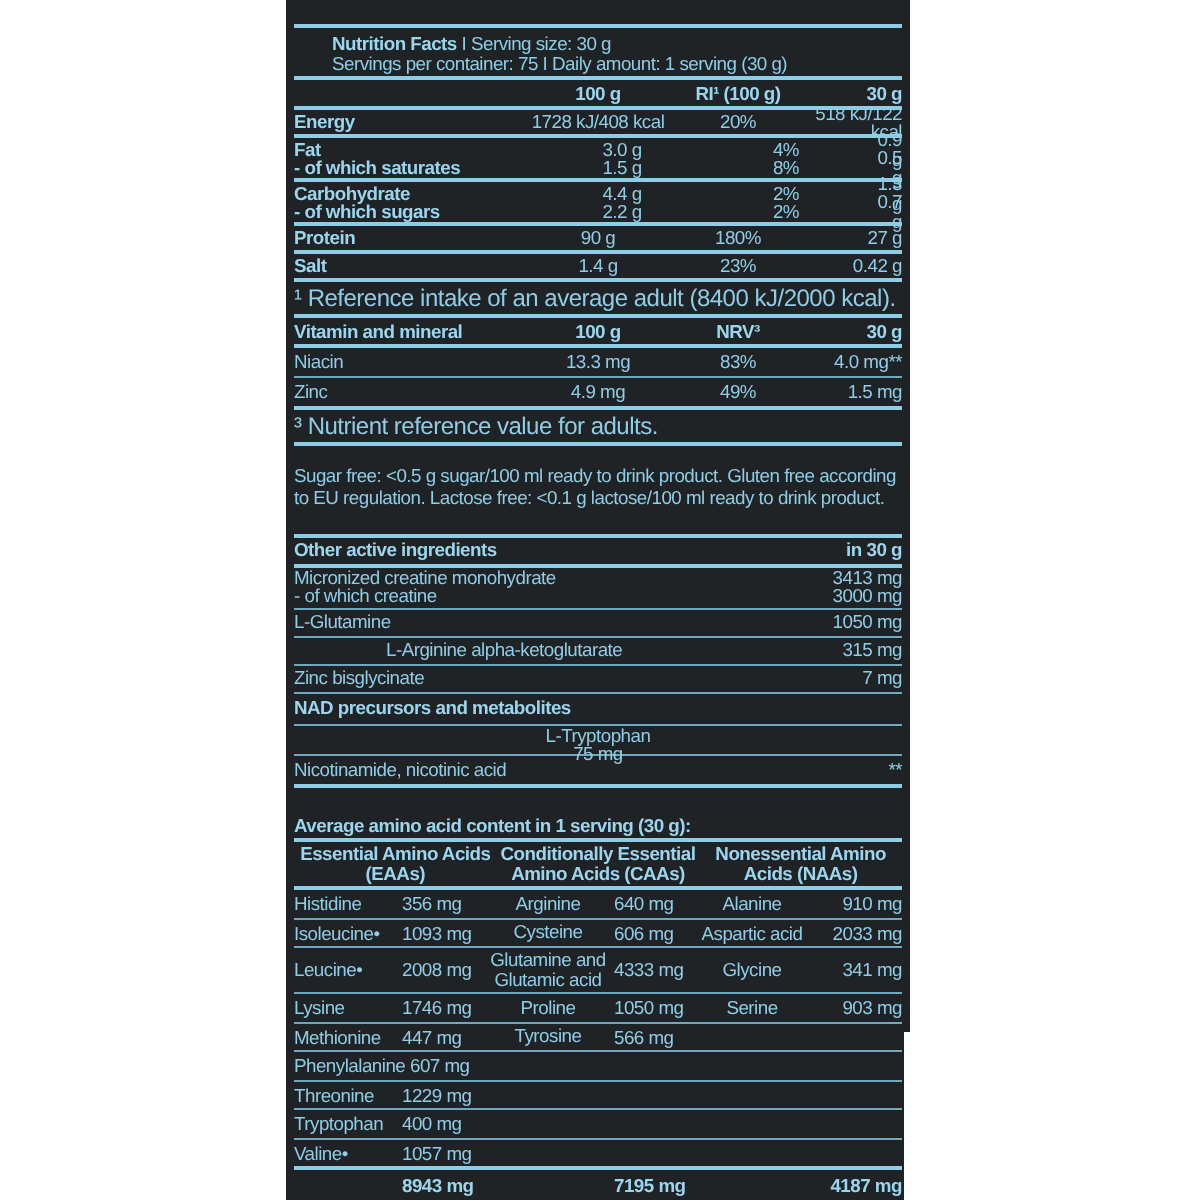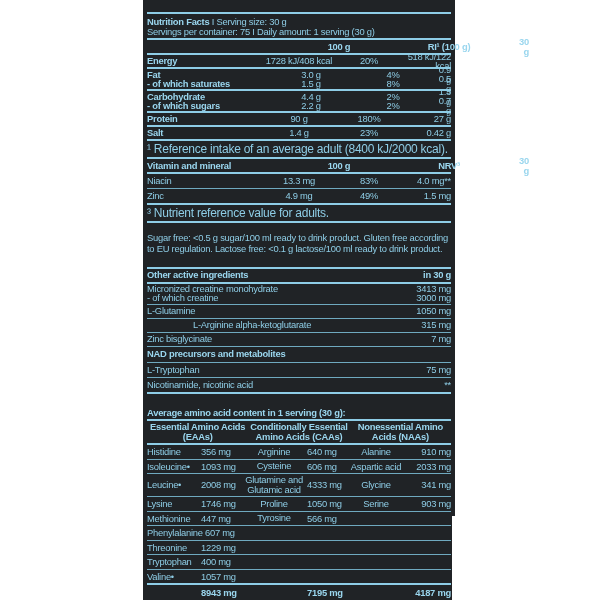--- a/index.html
+++ b/index.html
@@ -18,22 +18,22 @@
   }
   .bold { font-weight: bold; color: #9ad6ee; }
   .hr { border-top: 2px solid #8ecde6; }
   .hr1 { border-top: 1px solid #6fa9bf; }
   .row { display: flex; align-items: center; }
   .c1 { flex: 0 0 112px; }
   .c2 { flex: 0 0 80px; text-align: center; }
   .c3 { flex: 0 0 60px; text-align: center; }
   .c4 { flex: 1; text-align: right; }
   .top-gap { height: 14px; border-bottom: 2px solid #8ecde6; }
-  .intro { padding: 3px 0 1px 0; }
-  .hdr-row { height: 13px; gap: 40px; }
+  .intro { padding: 3px 0 1px 0; margin-left: 19px; }
+  .hdr-row { height: 13px; }
   .data-row { height: 12px; }
   .pair { padding: 1px 0; }
   .pair .row { height: 9px; gap: 12px; }
   .note { padding: 2px 0; font-size: 12px; }
   .claim { padding: 10px 0 12px 0; line-height: 1.15; }
   .other .c1 { flex: 1; }
   .other .c4 { flex: 0 0 70px; text-align: right; }
   .amino-title { padding: 14px 0 2px 0; }
   .amino-hdr { display: flex; text-align: center; height: 22px; align-items: center; }
   .am-grp { flex: 1; line-height: 1.1; }
@@ -179,21 +179,21 @@
     <div class="hr1"></div>
     <div class="row data-row" style="height:13px;gap:20px;">
       <span class="c1">Zinc bisglycinate</span>
       <span class="c4">7 mg</span>
     </div>
     <div class="hr1"></div>
     <div class="row hdr-row bold" style="height:15px;">
       <span class="c1">NAD precursors and metabolites</span>
     </div>
     <div class="hr1"></div>
-    <div class="row data-row" style="height:14px;">
+    <div class="row data-row" style="height:14px;flex-direction:column;">
       <span class="c1">L-Tryptophan</span>
       <span class="c4">75 mg</span>
     </div>
     <div class="hr1"></div>
     <div class="row data-row" style="height:14px;">
       <span class="c1">Nicotinamide, nicotinic acid</span>
       <span class="c4">**</span>
     </div>
     <div class="hr"></div>
   </div>

